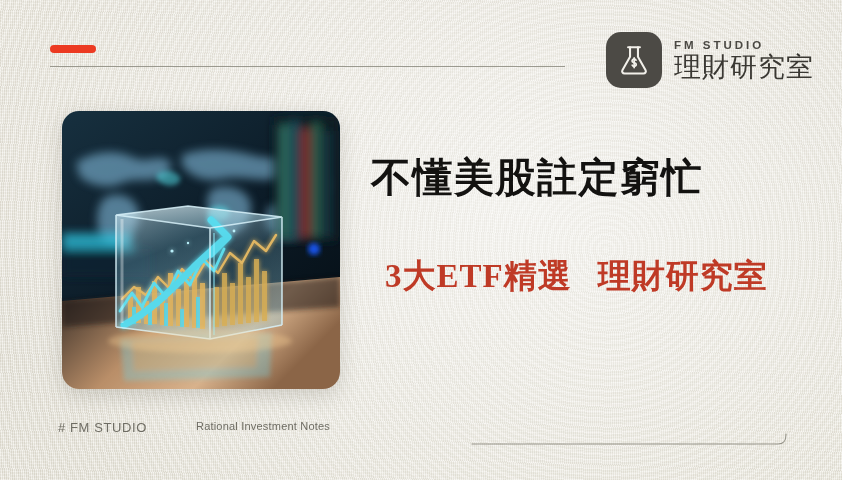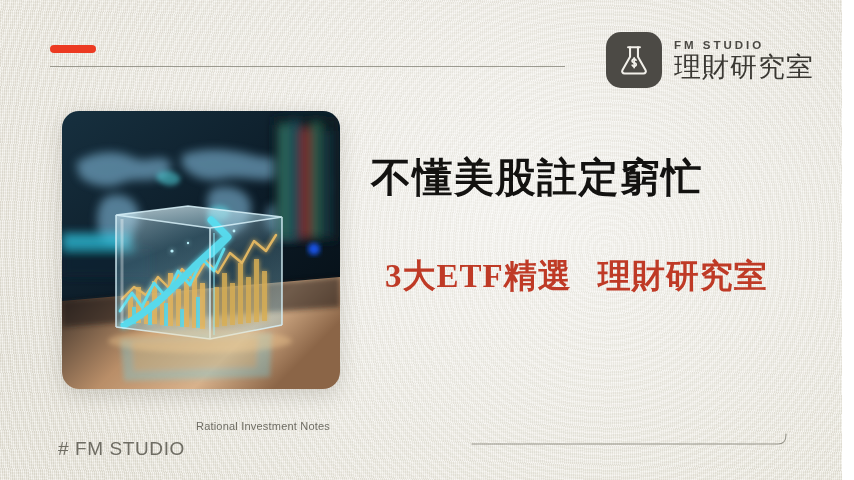--- a/index.html
+++ b/index.html
@@ -109,24 +109,23 @@
     letter-spacing: 1px;
     line-height: 1.1;
     white-space: nowrap;
   }
   .subhead .gap { display: inline-block; width: 26px; }
 
   
   .footer-tag {
     position: absolute;
     left: 58px; top: 420px;
-    font-size: 19px;
+    font-size: 13px;
     color: #6e6c63;
     letter-spacing: .6px;
-    margin-top: 18px;
   }
   .footer-note {
     position: absolute;
     left: 196px; top: 420px;
     font-size: 11px;
     color: #6e6c63;
     letter-spacing: .2px;
   }
   .footer-rule {
     position: absolute;

